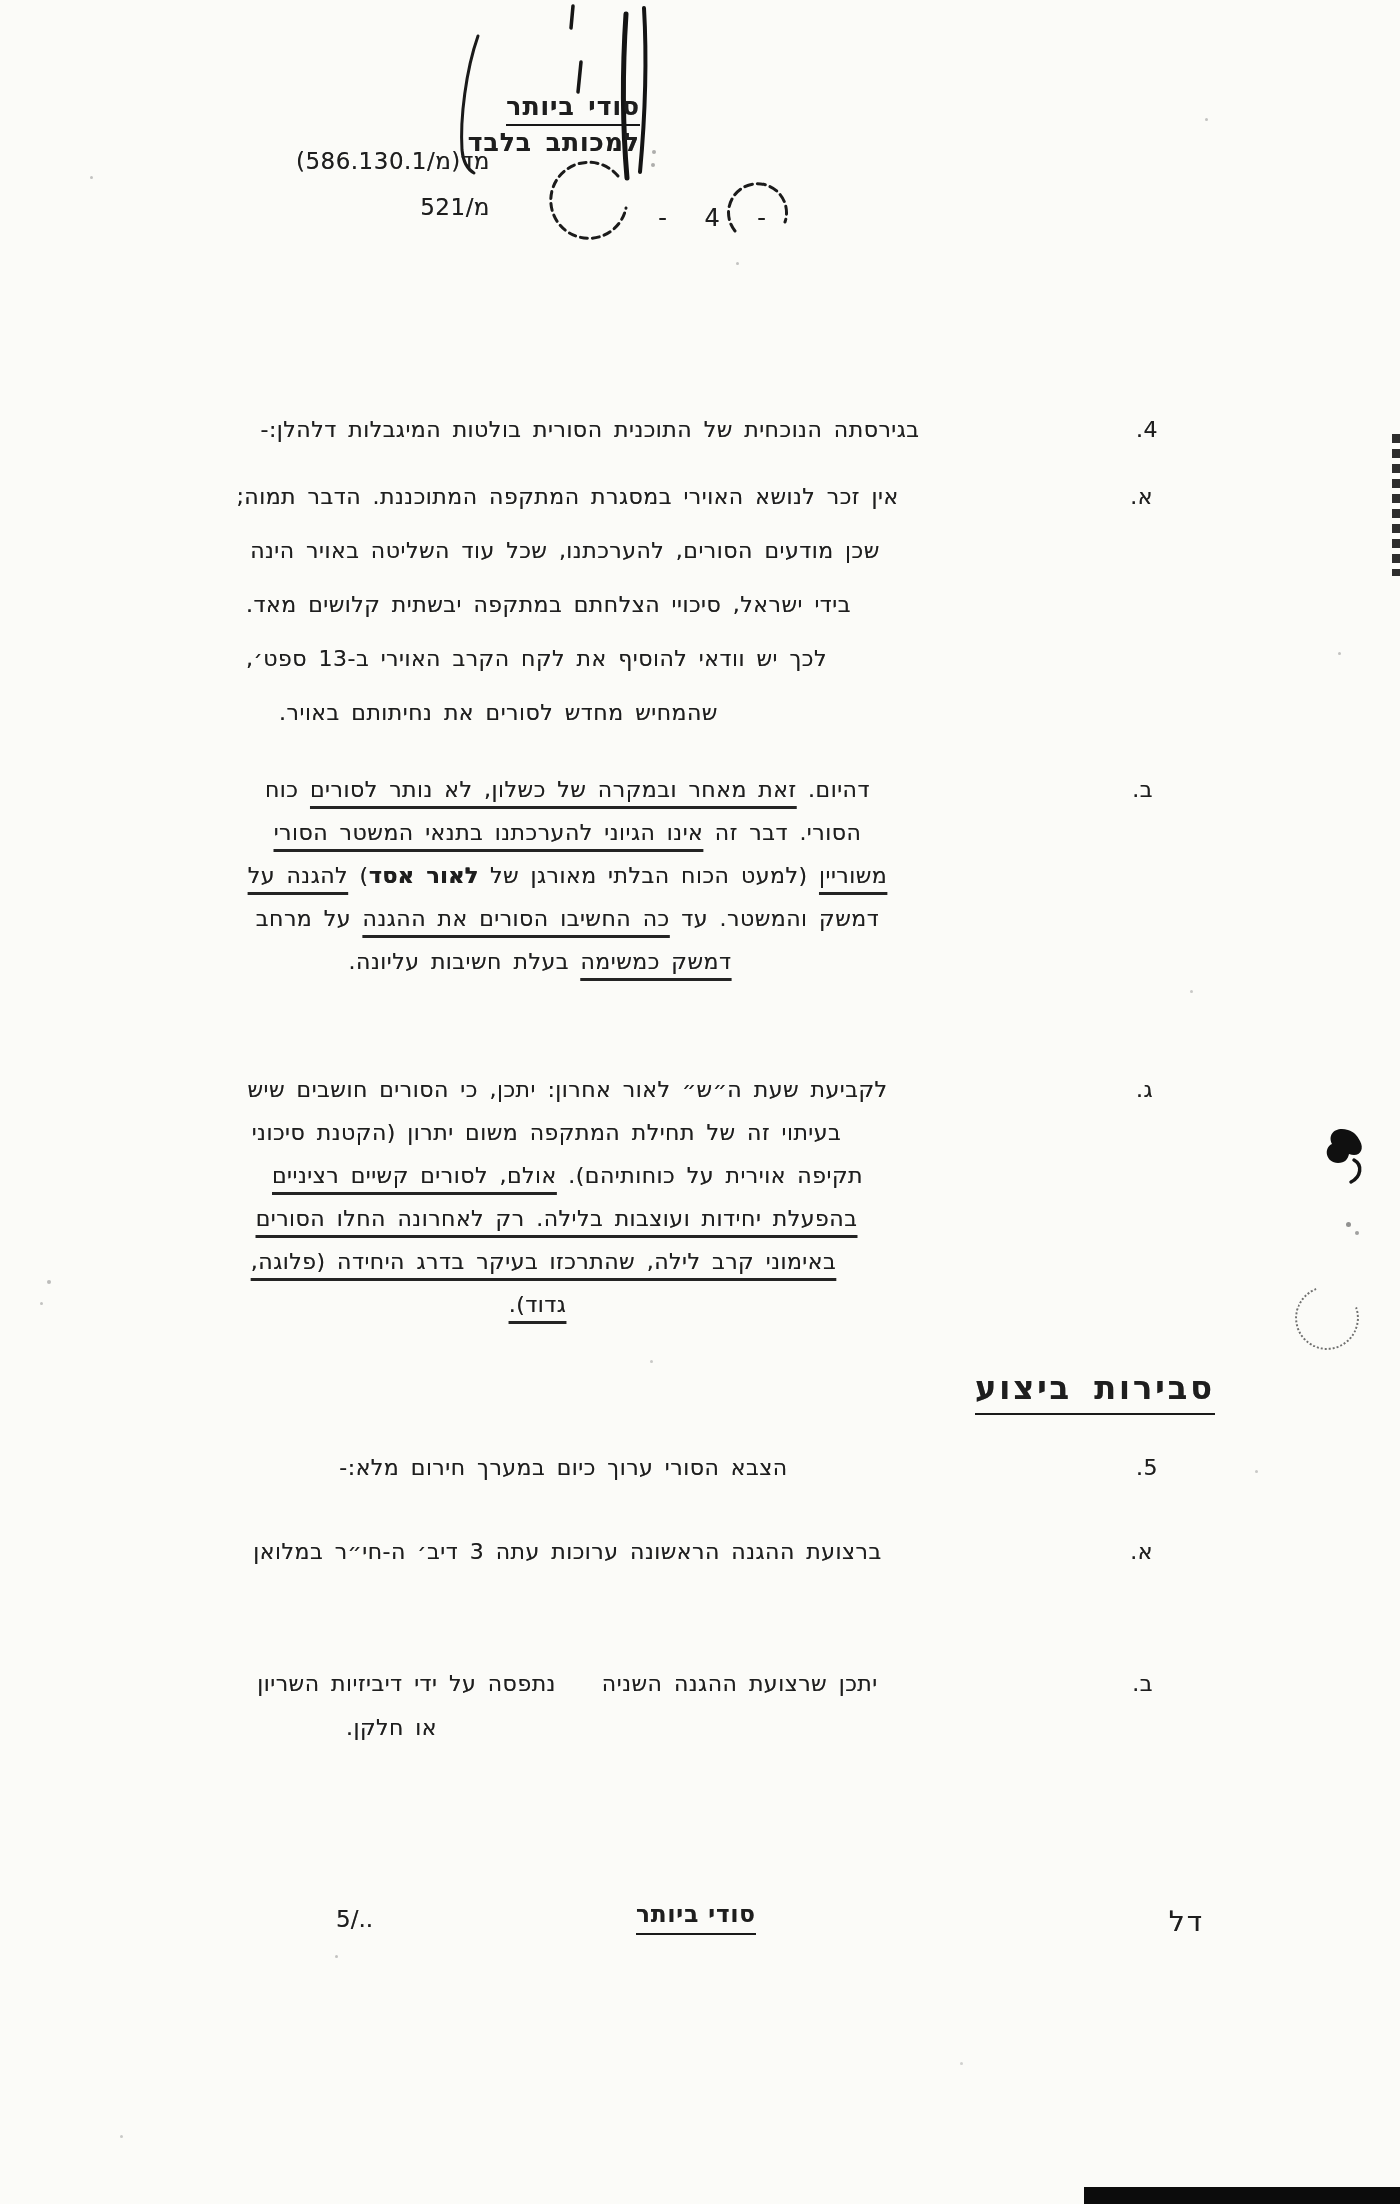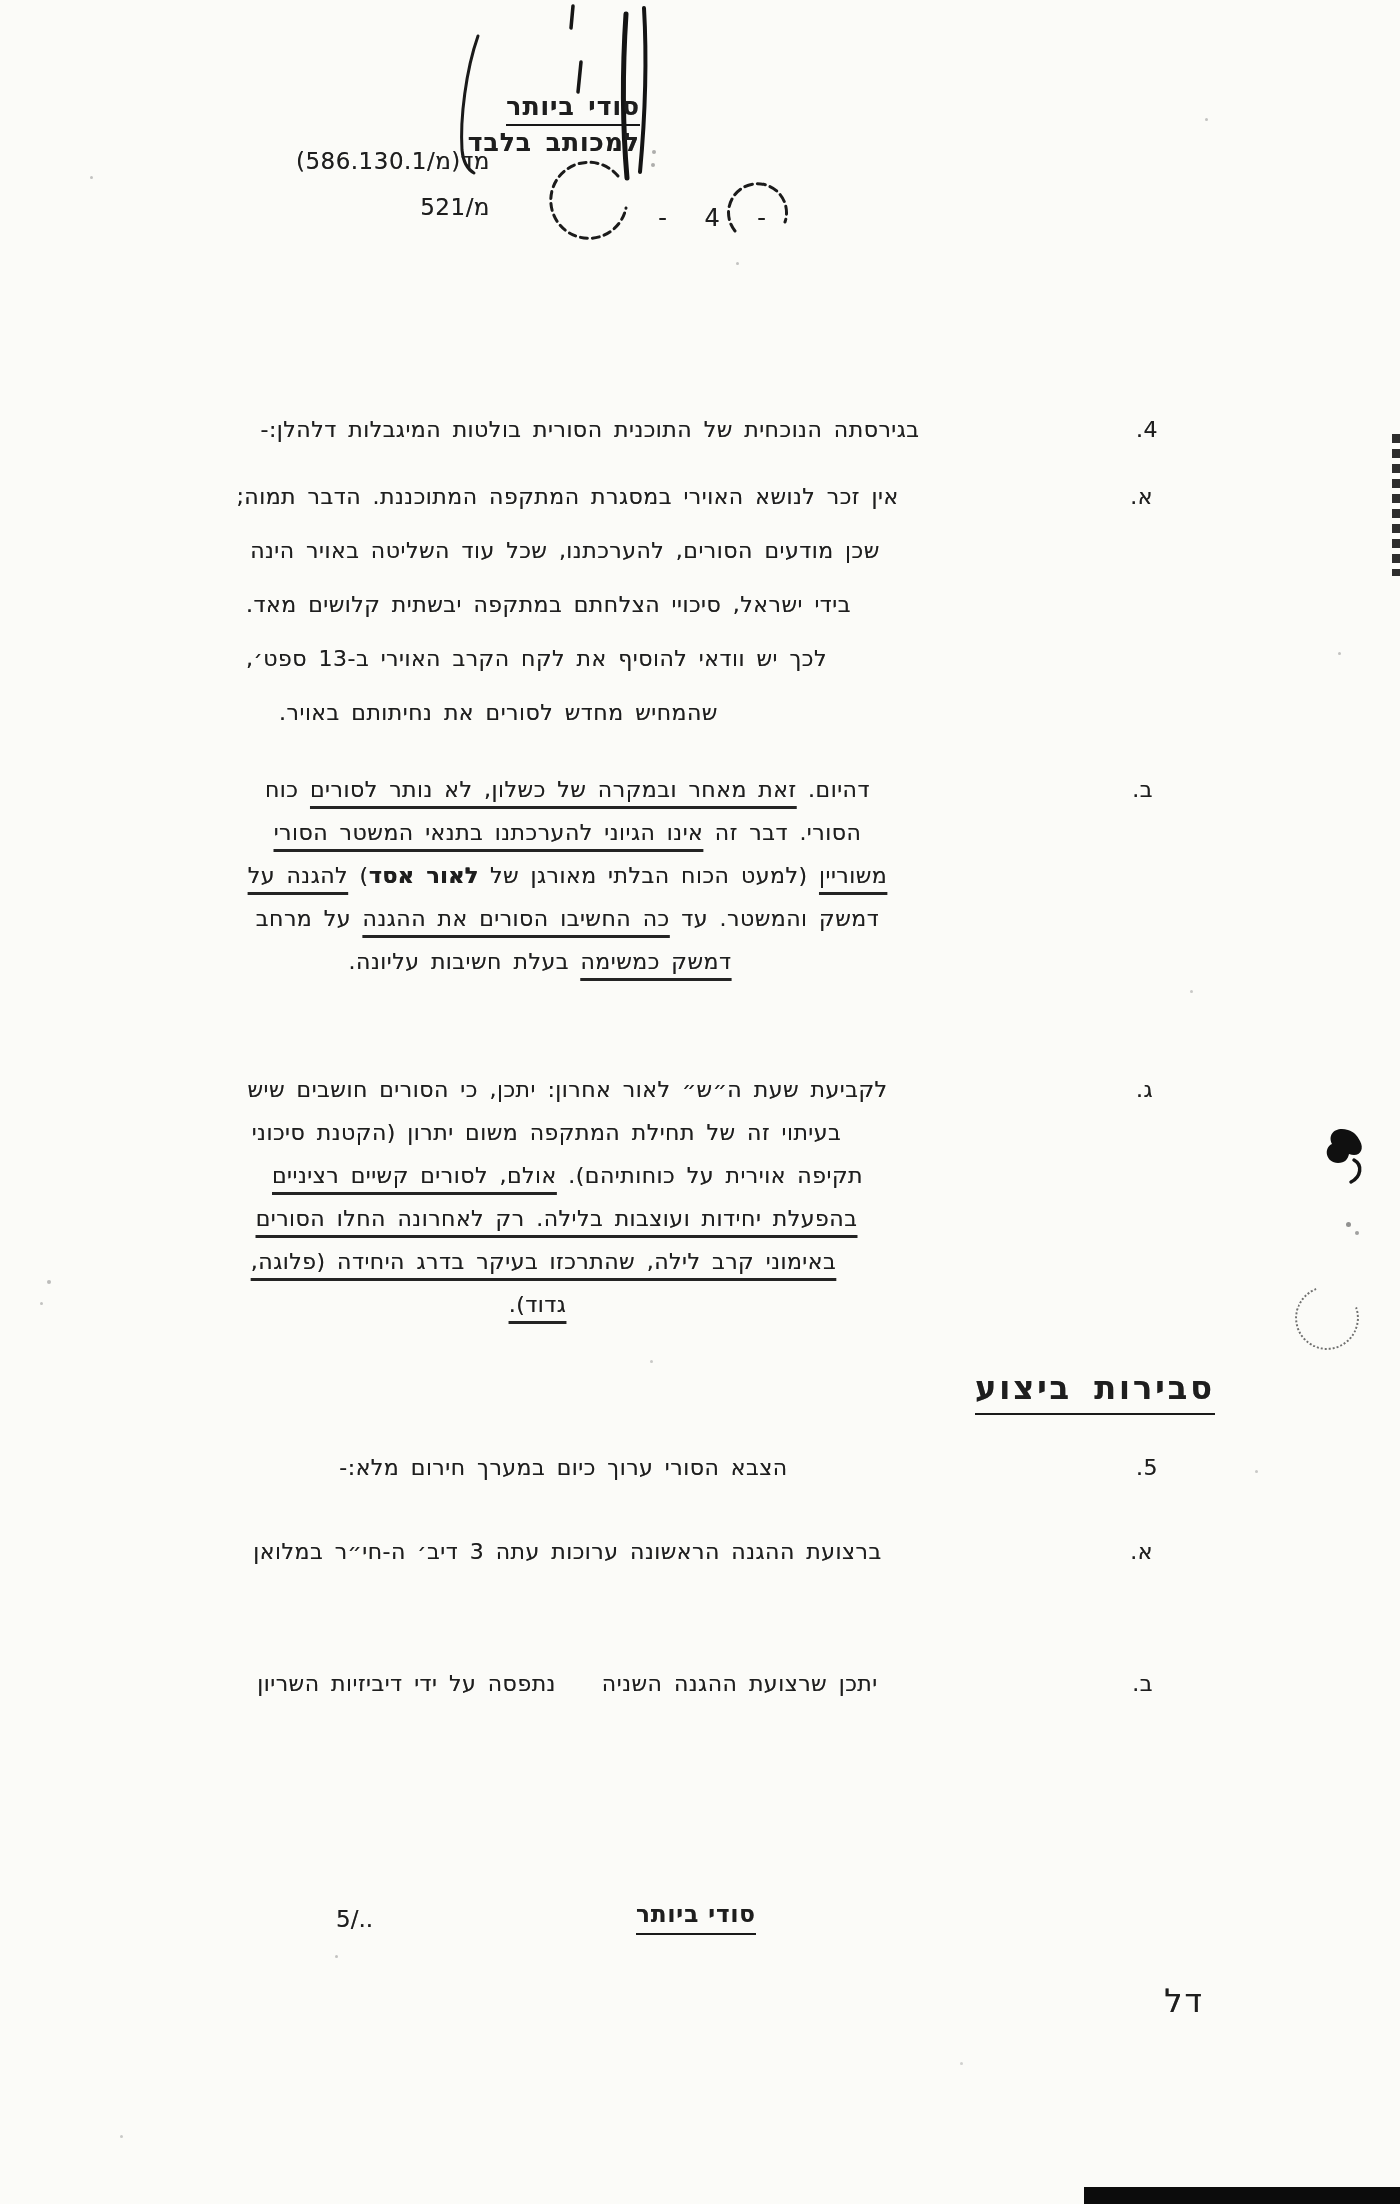--- a/index.html
+++ b/index.html
@@ -43,21 +43,21 @@
   #para-pg .tline:nth-child(6){padding-right:60px}
   #para-p5a .tline:nth-child(2){padding-right:100px}
   #para-p5b .tline:nth-child(2){padding-right:352px}
   
   .u{text-decoration:underline;text-decoration-thickness:2.5px;text-underline-offset:9px;text-decoration-skip-ink:none;text-decoration-color:#242424}
   .b{font-weight:700;text-shadow:.6px 0 currentColor}
   
   .heading{position:absolute;top:1369px;right:185px;font-size:32px;font-weight:700;letter-spacing:3px;word-spacing:8px}
   .typed-u{border-bottom:2.5px solid #1a1a1a;padding-bottom:6px;display:inline-block}
   
-  .footer-right{position:absolute;top:1982px;right:196px;font-size:32px;letter-spacing:2px}
+  .footer-right{position:absolute;top:1905px;right:196px;font-size:28px;letter-spacing:2px}
   .footer-center{position:absolute;top:1901px;right:644px;font-size:23px;font-weight:700;letter-spacing:1px}
   .footer-left{position:absolute;top:1906px;left:336px;font-size:23px;direction:ltr;unicode-bidi:isolate}
   
   .edge-bar{position:absolute;right:0;top:434px;width:8px;height:142px;
     background:repeating-linear-gradient(#161616 0 9px,transparent 9px 15px);opacity:.9}
   .bottom-bar{position:absolute;right:0;bottom:0;width:316px;height:17px;background:#0c0c0c}
   .blob-svg{position:absolute;right:22px;top:1124px;width:60px;height:66px}
   .stain-circle{position:absolute;right:41px;top:1286px;width:64px;height:64px;border:2.5px dotted #4f4f4f;
     border-radius:50%;border-top-color:transparent;opacity:.8;transform:rotate(25deg)}
   .speck{position:absolute;background:#6e6e6e;border-radius:50%}
@@ -145,20 +145,21 @@
     <div class="para-num">א.</div>
     <div class="para-lines">
         <div class="tline"><span>ברצועת ההגנה הראשונה ערוכות עתה 3 דיב׳ ה-חי״ר במלואן</span></div>
       </div>
   </div>
 
   <div class="para sub lh44" id="para-p5b" style="top:1662px">
     <div class="para-num">ב.</div>
     <div class="para-lines">
         <div class="tline"><span>יתכן שרצועת ההגנה השניה &nbsp;&nbsp; נתפסה על ידי דיביזיות השריון</span></div>
+        <div class="tline"><span>או חלקן.</span></div>
       </div>
   </div>
 
   <div class="footer-right">דל</div>
   <div class="footer-center">
     <span class="typed-u">סודי ביותר</span>
   </div>
   <div class="footer-left">5/..</div>
 
   <div class="edge-bar"></div>

